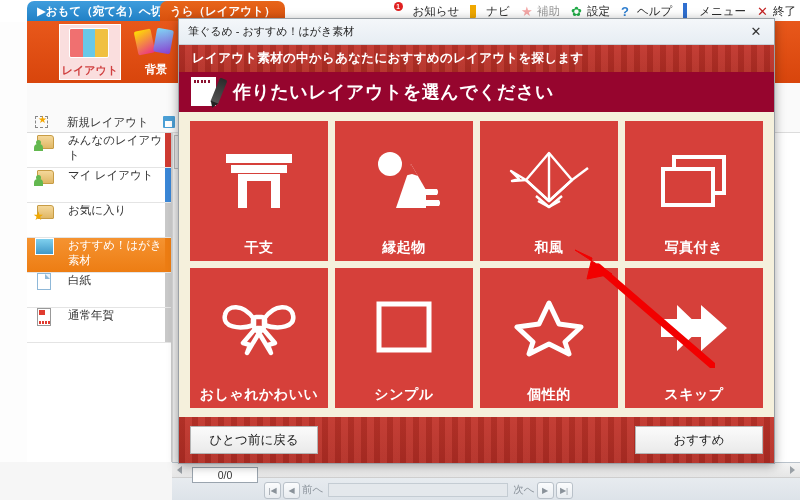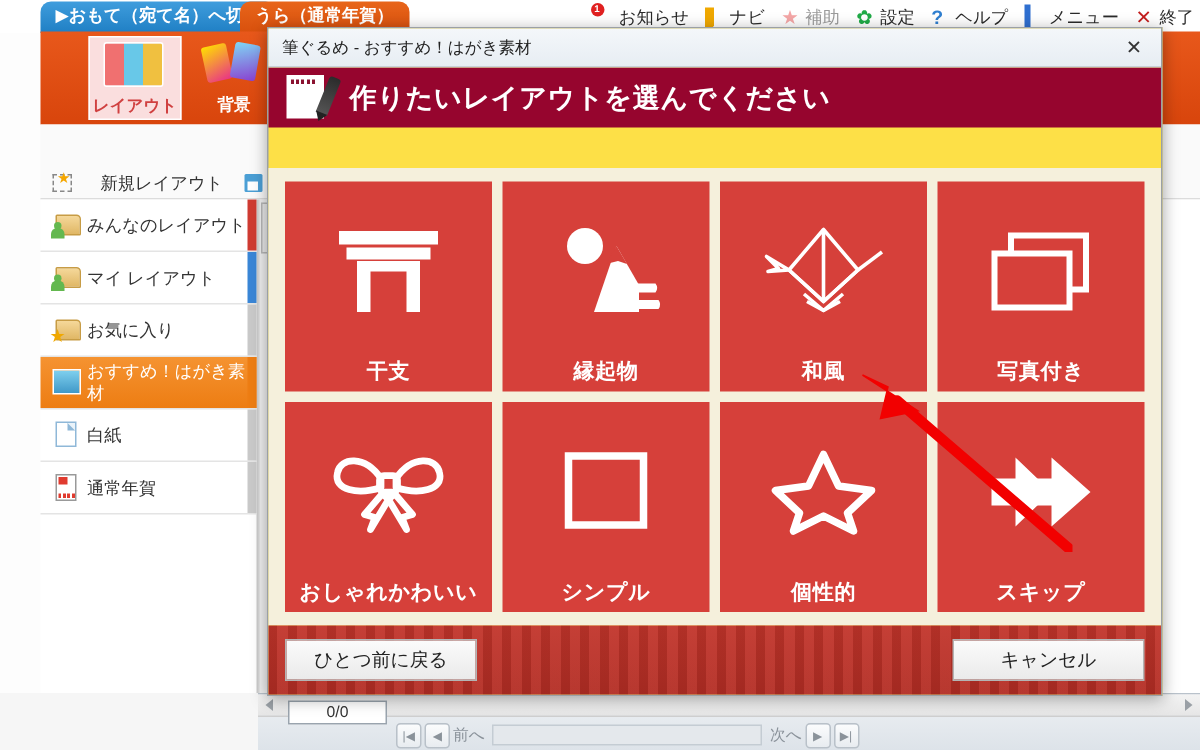--- a/index.html
+++ b/index.html
@@ -62,21 +62,21 @@
   .cmdrow { position:absolute; left:0; top:28px; height:22px; display:flex; align-items:center; gap:14px; padding-left:8px; font-size:11.5px; color:#333;}
   .cmd { display:flex; align-items:center; gap:19px; white-space:nowrap; }
   .ci-new { width:13px;height:12px;border:1px dashed #888; position:relative;}
   .ci-new::after{content:"★"; position:absolute; left:2px; top:-3px; color:#f5a700; font-size:10px;}
   .ci-save { width:12px;height:12px;background:#4b9fd5; border-radius:1px; position:relative;}
   .ci-save::after{content:"";position:absolute;left:2.5px;top:5px;width:7px;height:6px;background:#fff;}
   .caret { width:0;height:0;border-left:3.5px solid transparent;border-right:3.5px solid transparent;border-top:4px solid #555;}
 
   
   .listpane { position:absolute; left:27px; top:133px; width:145px; bottom:38px; background:#fff; border-right:1px solid #ccc; }
-  .li { height:35px; display:flex; align-items:center; gap:4px; padding-left:7px; border-bottom:1px solid #e4e4e4; font-size:11.5px; color:#333; position:relative;}
+  .li { height:35px; display:flex; align-items:flex-start; gap:14px; padding-left:7px; border-bottom:1px solid #e4e4e4; font-size:11.5px; color:#333; position:relative;}
   .li.sel { background:linear-gradient(#f59331,#ed7d13); color:#fff; }
   .li-ico { width:20px; height:18px; position:relative; flex:none;}
   .folder { width:17px;height:14px;background:linear-gradient(#f5d89a,#e0b765); border:1px solid #c79c45; border-radius:1px 3px 1px 1px; position:absolute; right:0; top:2px;}
   .ppl { position:absolute; left:0; bottom:0; width:11px;height:11px;}
   .ppl::before{content:"";position:absolute;left:0;bottom:0;width:9px;height:7px;border-radius:4px 4px 0 0;background:#63b84f;}
   .ppl::after{content:"";position:absolute;left:2px;bottom:6px;width:5px;height:5px;border-radius:50%;background:#63b84f;}
   .starico{ position:absolute; left:-1px; bottom:-1px; color:#f0a800; font-size:12px; line-height:12px;}
   .paper { width:14px;height:17px;background:#fff;border:1px solid #8fb8d8; position:absolute; left:3px; top:0;}
   .paper::after{content:"";position:absolute;right:0;top:0;border-width:0 5px 5px 0;border-style:solid;border-color:#8fb8d8 #eaf3fa;}
   .nenga { width:14px;height:18px;background:#fff;border:1px solid #999; position:absolute; left:3px; top:0;}
@@ -161,21 +161,21 @@
   
   #arrow { position:absolute; left:565px; top:248px; width:150px; height:120px; pointer-events:none; }
 </style>
 </head>
 <body>
 
 <div id="app">
 
   <div class="tabstrip">
     <div class="tab blue">▶おもて（宛て名）へ切替</div>
-    <div class="tab orange">うら（通常年賀）</div>
+    <div class="tab orange">うら（レイアウト）</div>
   </div>
 
   <div class="topmenu">
     <div class="tm-item">
       <span class="tm-ico">
         <span class="bell"></span>
         <span class="badge">1</span>
       </span>
       <span>お知らせ</span>
     </div>
@@ -316,20 +316,23 @@
   </div>
 </div>
 
 <div id="dialog">
 
   <div class="dlg-title">
     <span>筆ぐるめ - おすすめ！はがき素材</span>
     <span class="dlg-close">✕</span>
   </div>
 
+  <div class="dlg-banner">
+    <span>レイアウト素材の中からあなたにおすすめのレイアウトを探します</span>
+  </div>
 
   <div class="dlg-head">
     <span class="pen-ico">
       <span class="pad"></span>
         <span class="nib"></span>
     </span>
     <span>作りたいレイアウトを選んでください</span>
   </div>
 
   <div class="dlg-body">
@@ -424,21 +427,21 @@
           </svg>
         </div>
         <div class="lbl">スキップ</div>
       </div>
 
     </div>
   </div>
 
   <div class="dlg-foot">
     <div class="dbtn">ひとつ前に戻る</div>
-    <div class="dbtn">キャンセル</div>
+    <div class="dbtn">おすすめ</div>
   </div>
 </div>
 
 <svg id="arrow" viewBox="0 0 150 120">
   <g fill="#f20000" stroke="#f20000">
     <path d="M148 118 L33 19" stroke-width="7" stroke-linecap="round"></path>
     <path d="M10 2 L47 26 L22 31 L27 10 Z"></path>
   </g>
 </svg>
 

